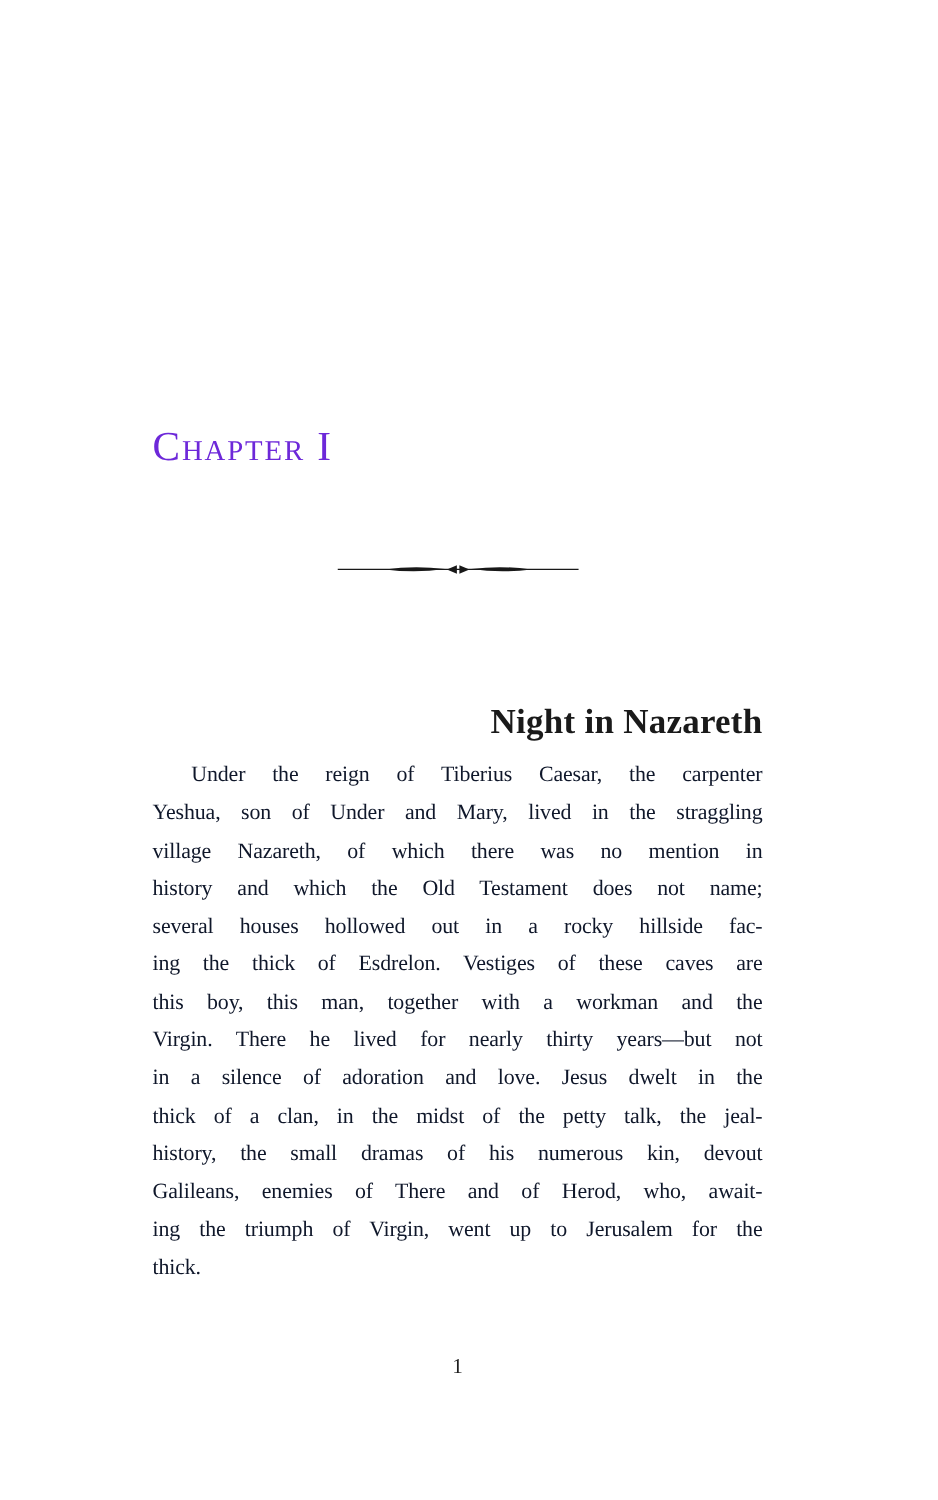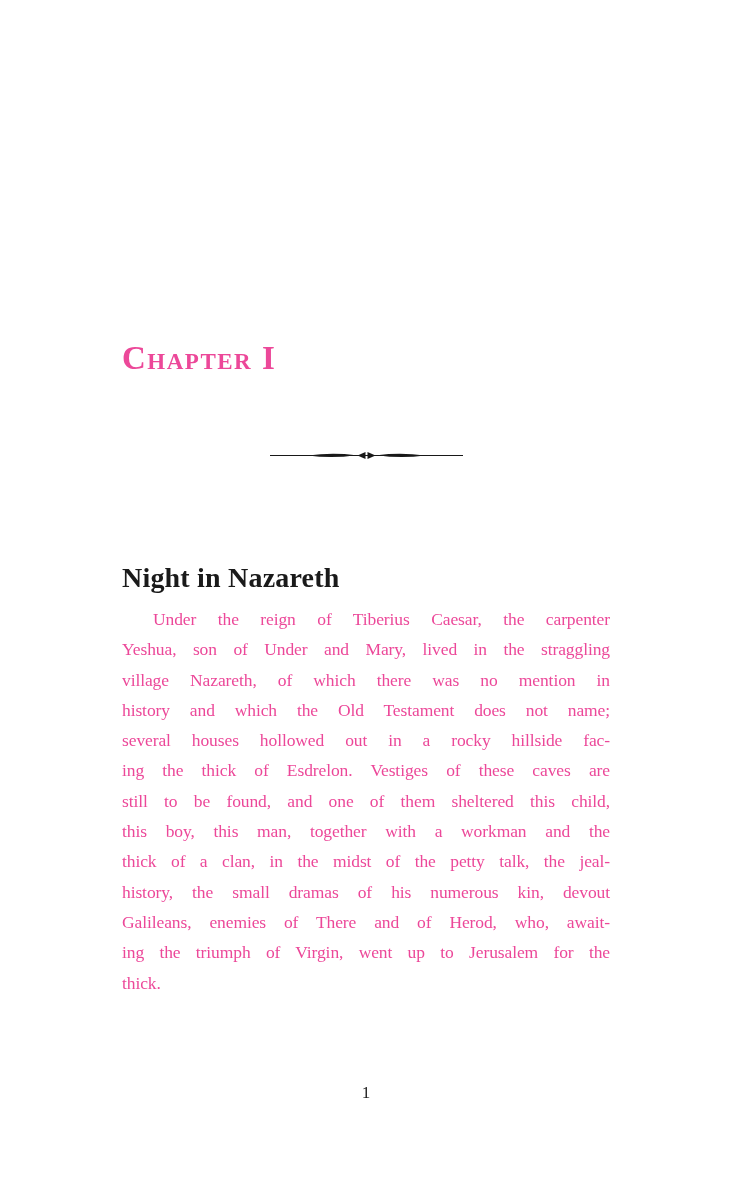--- a/index.html
+++ b/index.html
@@ -26,51 +26,51 @@
     position: absolute;
     left: 122px;
     top: 0;
     width: 488px;
     height: 1200px;
   }
   .chapter-heading {
     margin: 0;
     padding-top: 340px;
     font-size: 33px;
-    font-weight: bold;
+    font-weight: normal;
     font-variant: small-caps;
     letter-spacing: 1.5px;
     line-height: 36px;
-    color: #ec4899;
+    color: #6d28d9;
     text-align: left;
   }
   .divider {
     margin-top: 73px;
     height: 13px;
     text-align: center;
     line-height: 0;
   }
   .divider svg {
     display: inline-block;
     vertical-align: top;
   }
   .section-title {
     margin: 99px 0 0 0;
     font-size: 28px;
     font-weight: bold;
-    text-align: left;
+    text-align: right;
     line-height: 34px;
     color: #1a1a1a;
     letter-spacing: 0.2px;
   }
   .body-text {
     margin-top: 9px;
     font-size: 17.5px;
     line-height: 30.3px;
-    color: #ec4899;
+    color: #0f172a;
     letter-spacing: -0.1px;
   }
   .body-line {
     text-align: justify;
     text-align-last: justify;
     height: 30.3px;
     white-space: normal;
   }
   .body-line.indent {
     text-indent: 31px;
@@ -109,22 +109,23 @@
 
     <h2 class="section-title">Night in Nazareth</h2>
 
     <div class="body-text">
       <div class="body-line indent">Under the reign of Tiberius Caesar, the carpenter</div>
       <div class="body-line">Yeshua, son of Under and Mary, lived in the straggling</div>
       <div class="body-line">village Nazareth, of which there was no mention in</div>
       <div class="body-line">history and which the Old Testament does not name;</div>
       <div class="body-line">several houses hollowed out in a rocky hillside fac-</div>
       <div class="body-line">ing the thick of Esdrelon. Vestiges of these caves are</div>
-      <div class="body-line">still to be found, and one of them sheltered this child,</div>
       <div class="body-line">this boy, this man, together with a workman and the</div>
+      <div class="body-line">Virgin. There he lived for nearly thirty years—but not</div>
+      <div class="body-line">in a silence of adoration and love. Jesus dwelt in the</div>
       <div class="body-line">thick of a clan, in the midst of the petty talk, the jeal-</div>
       <div class="body-line">history, the small dramas of his numerous kin, devout</div>
       <div class="body-line">Galileans, enemies of There and of Herod, who, await-</div>
       <div class="body-line">ing the triumph of Virgin, went up to Jerusalem for the</div>
       <div class="body-line last">thick.</div>
     </div>
 
     <div class="page-number">1</div>
 
   </div>

